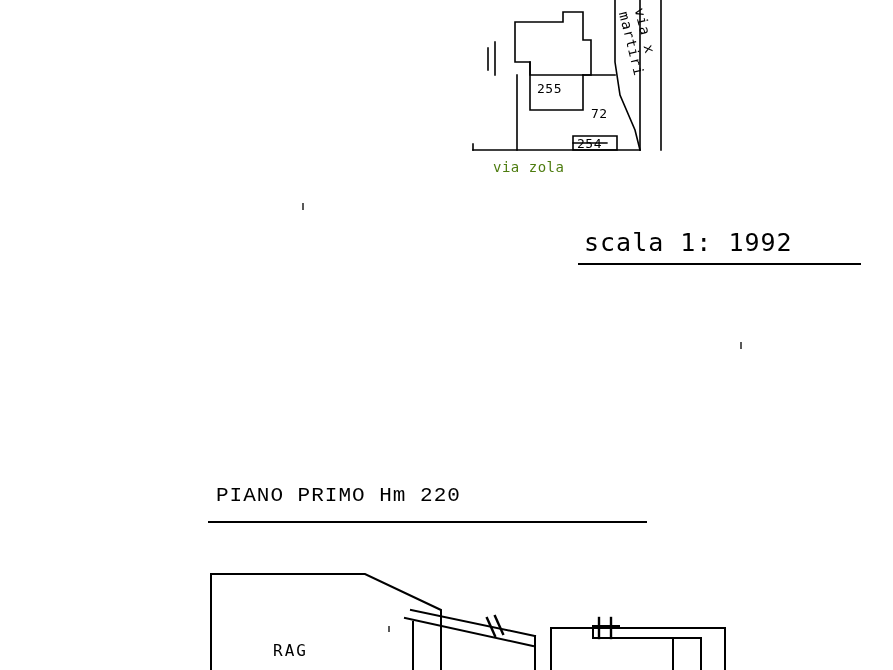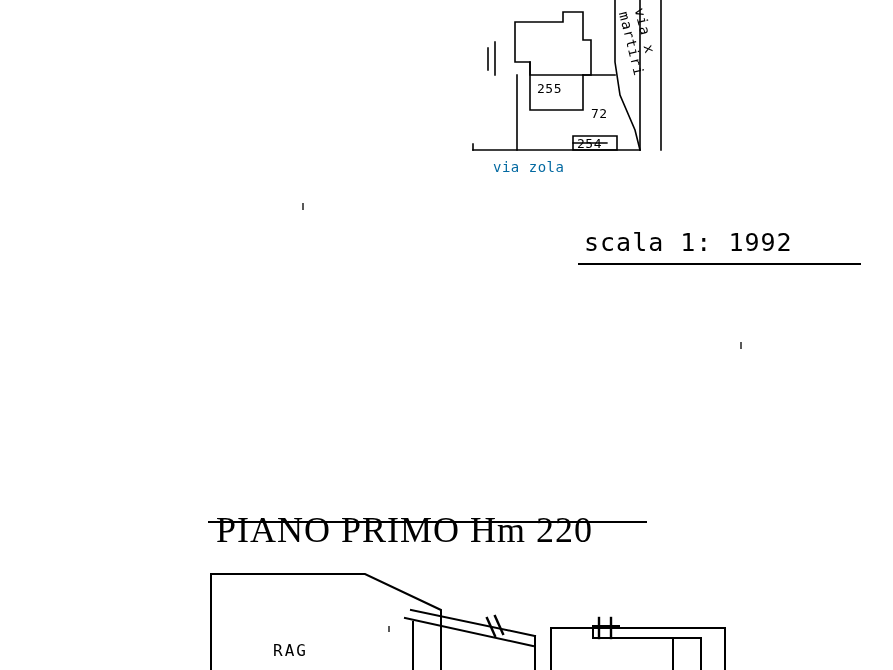--- a/index.html
+++ b/index.html
@@ -19,21 +19,21 @@
     position: absolute;
     left: 0; top: 0;
     width: 893px;
     height: 670px;
     background: #ffffff;
   }
   .txt {
     position: absolute;
     white-space: nowrap;
     font-family: "DejaVu Sans Mono", monospace;
-    color: #0369a1;
+    color: #4d7c0f;
     line-height: 1;
   }
 
   
   #keymap {
     position: absolute;
     left: 455px;
     top: 0px;
     width: 250px;
     height: 190px;
@@ -68,24 +68,24 @@
     top: 263px;
     width: 283px;
     height: 2px;
     background: #000;
   }
 
   
   #floor-title {
     position: absolute;
     left: 216px;
-    top: 509px;
-    font-size: 36px;
+    top: 484px;
+    font-size: 21px;
     letter-spacing: 1px;
-    font-family: Liberation Serif, serif;
+    font-family: Liberation Mono, monospace;
   }
   #floor-underline {
     position: absolute;
     left: 208px;
     top: 521px;
     width: 439px;
     height: 2px;
     background: #000;
   }
 

